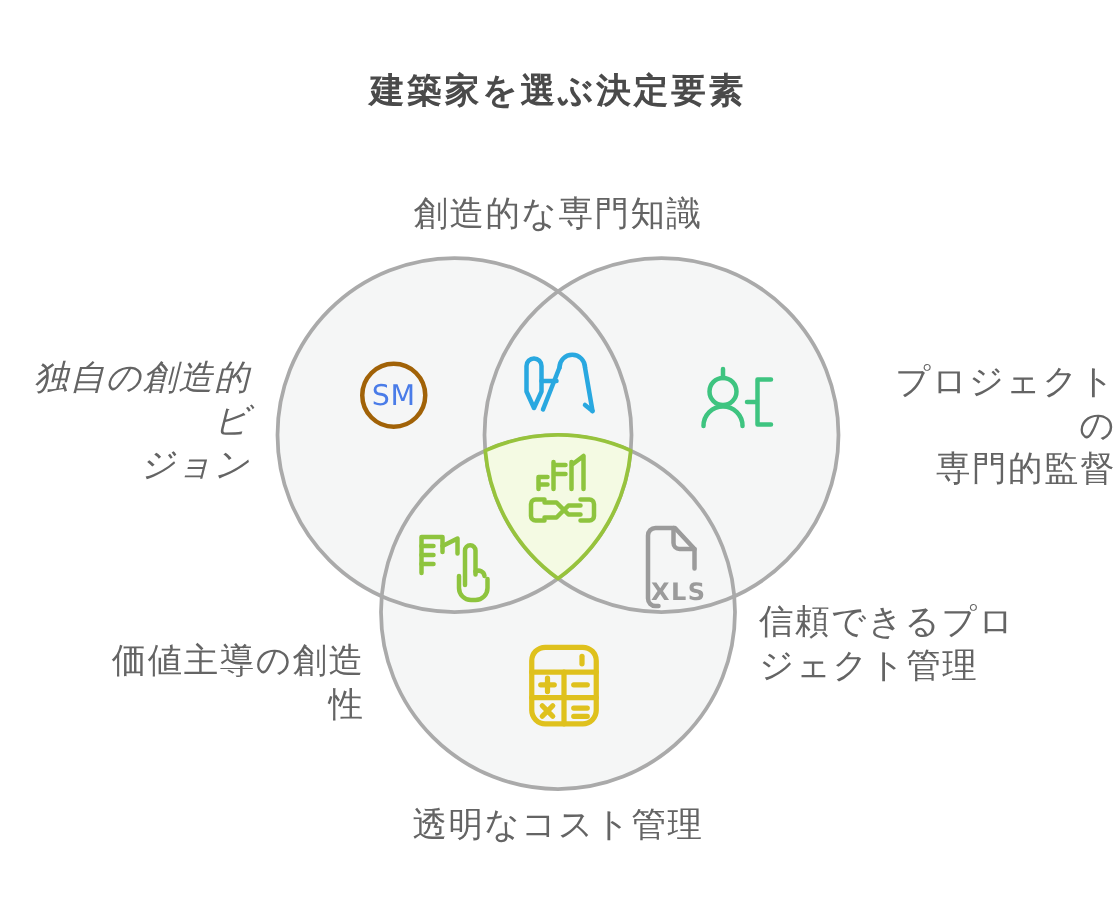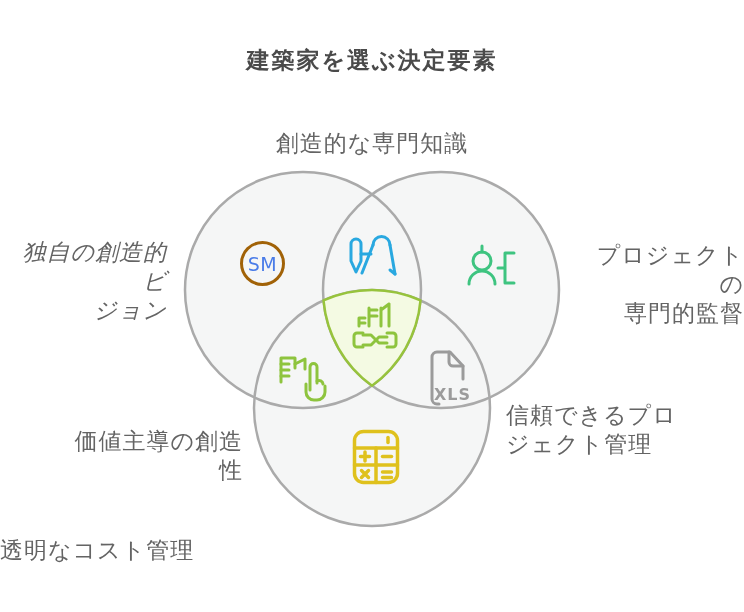--- a/index.html
+++ b/index.html
@@ -13,21 +13,21 @@
   }
   .vlabel{
     position:absolute;font-size:23px;line-height:1.25;color:#646464;
     font-weight:500;letter-spacing:1px;white-space:pre-line;
   }
   .lbl-top{top:129px;left:0;width:744px;text-align:center;}
   .lbl-left{top:238px;left:0;width:167px;text-align:right;font-style:italic;}
   .lbl-right{top:241px;left:578px;text-align:right;}
   .lbl-bl{top:399px;left:0;width:243px;text-align:right;margin-top:28px;}
   .lbl-br{top:401px;left:506px;text-align:left;}
-  .lbl-bottom{top:536px;left:0;width:744px;}
+  .lbl-bottom{top:536px;left:0;width:744px;text-align:center;}
   .venn-svg{position:absolute;top:0;left:0;}
   .icon{position:absolute;}
   .sm-badge{
     left:240px;top:241px;width:45px;height:45px;border-radius:50%;
     border:3px solid #a16207;box-sizing:border-box;
     display:flex;align-items:center;justify-content:center;
     color:#4a7ce8;font-size:19px;font-weight:500;letter-spacing:0.5px;
   }
   .xls-text{
     position:absolute;left:11px;top:39px;color:#9b9b9b;

